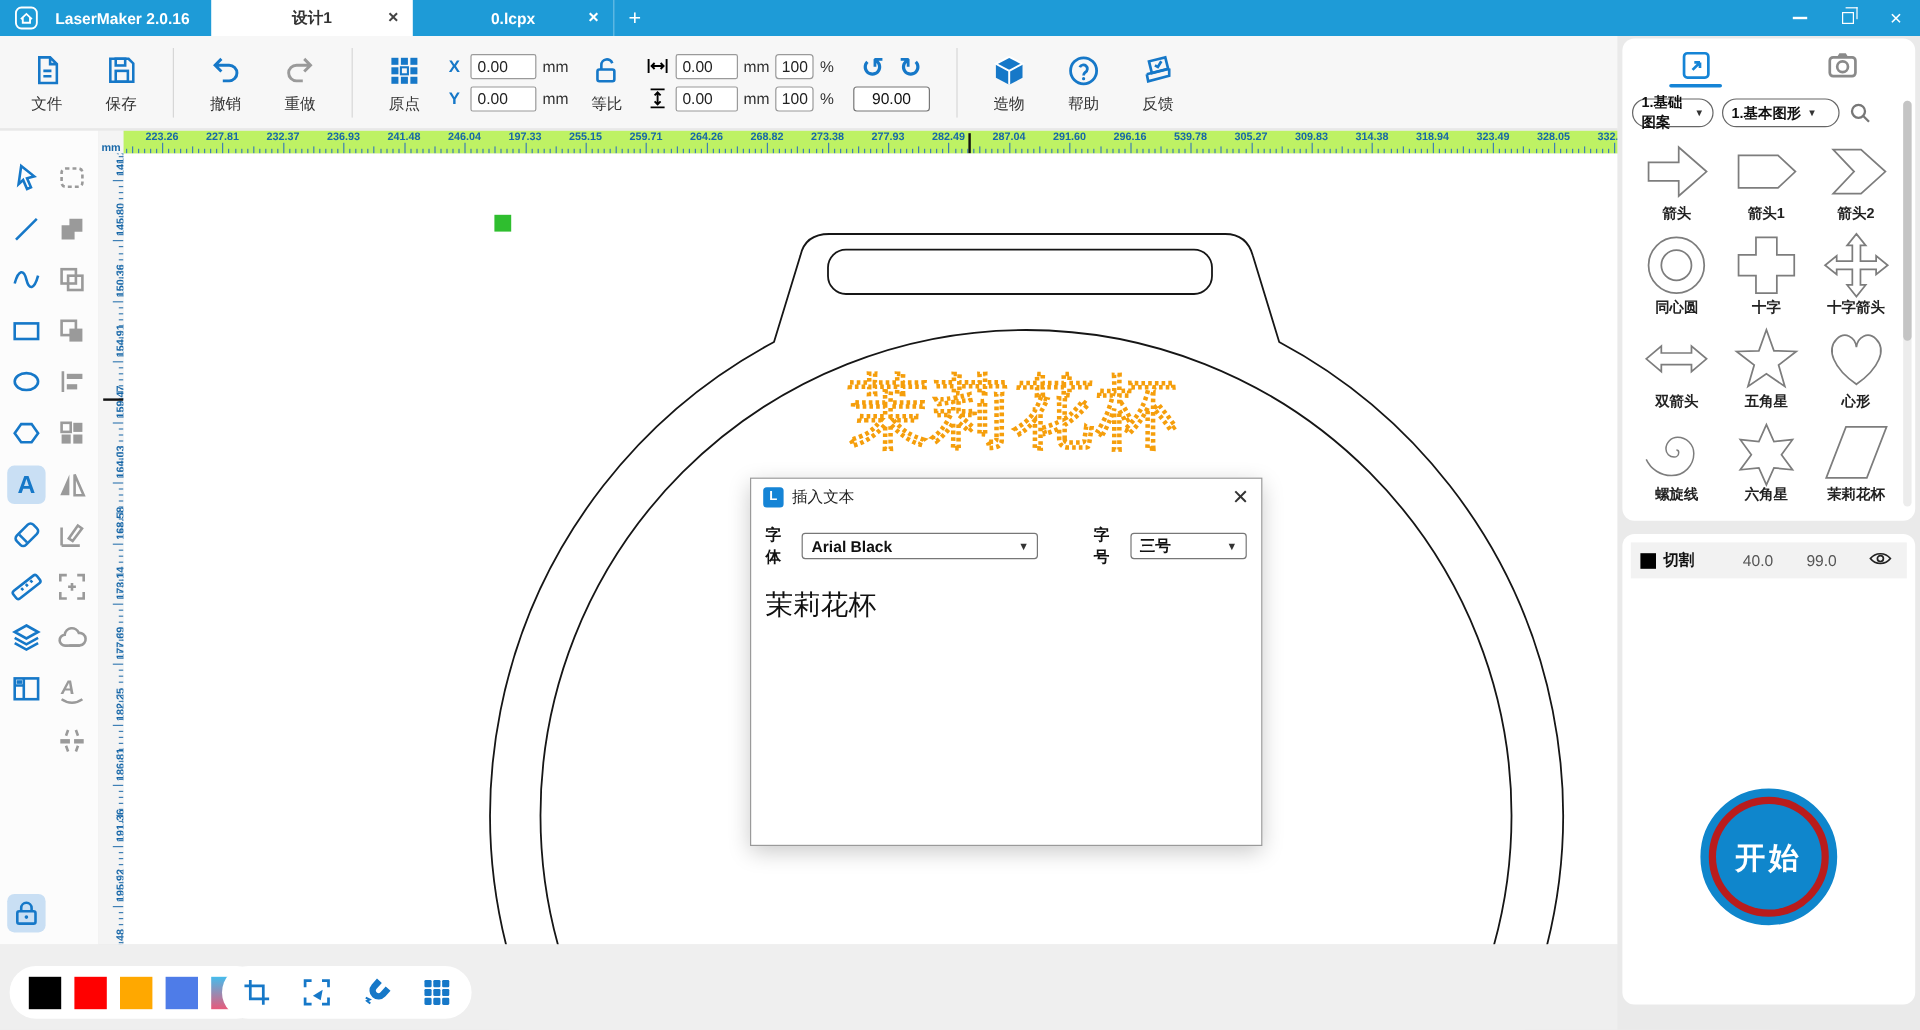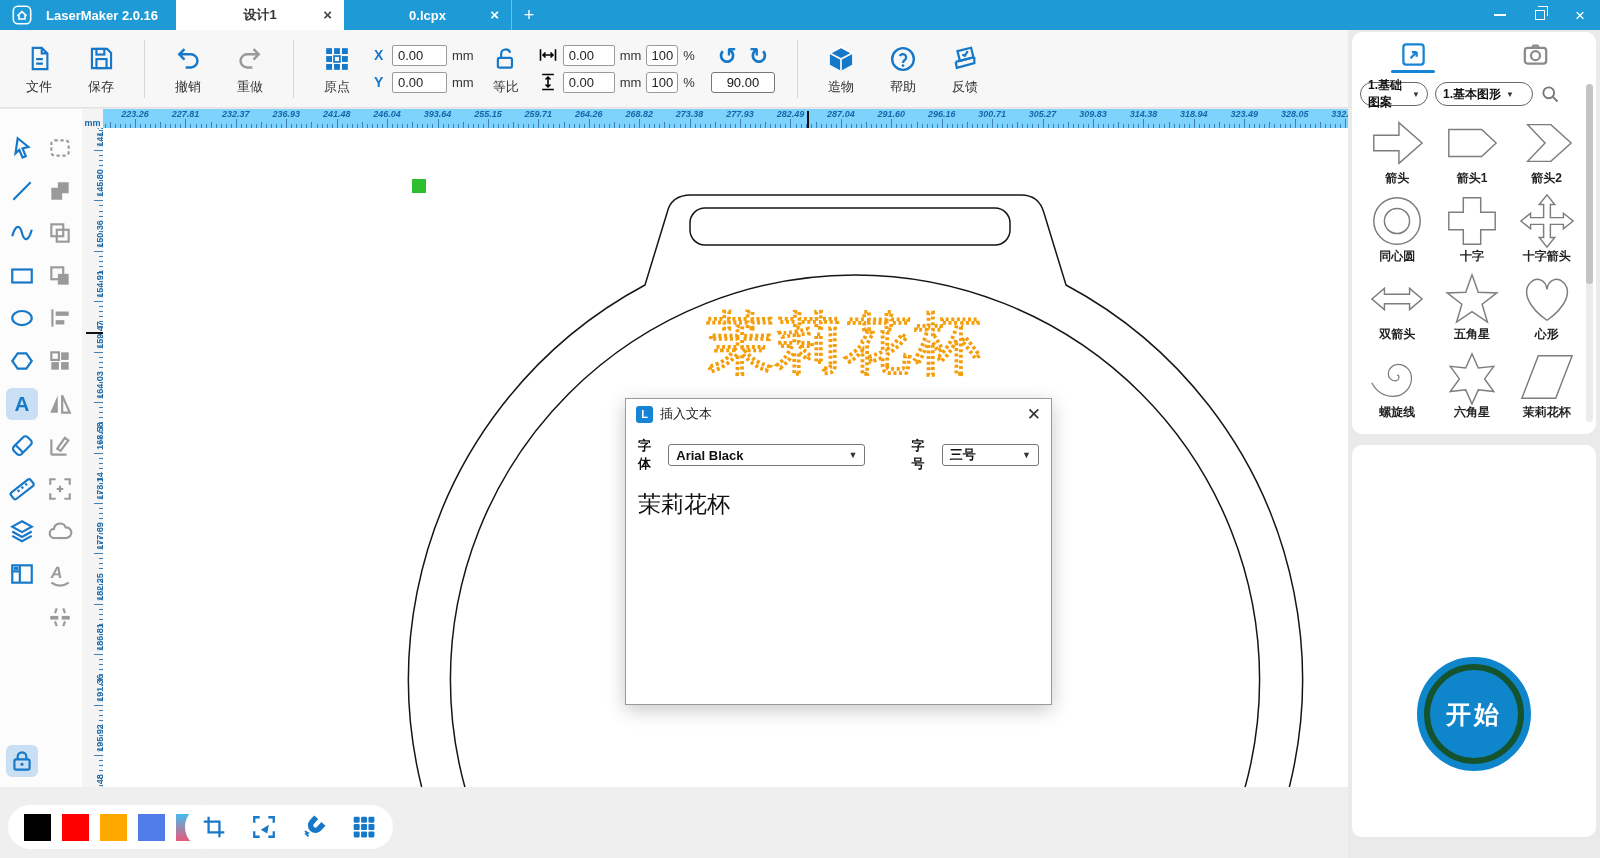--- a/index.html
+++ b/index.html
@@ -50,21 +50,21 @@
   
   .left-tools { position:absolute; left:0; top:109px; width:82px; bottom:71px; background:#fcfcfc; }
   .lt-cell { position:absolute; width:32px; height:32px; display:flex; align-items:center; justify-content:center;
     border-radius:6px; color:#1678C8; }
   .lt-cell.c2 { color:#9a9a9a; }
   .lt-cell.active { background:#C9DFF4; }
 
   
   .ruler-corner { position:absolute; left:82px; top:109px; width:21px; height:19px; background:#f4f4f4;
     font-size:9px; font-weight:bold; color:#1767A8; display:flex; align-items:flex-end; justify-content:center; }
-  .ruler-top { position:absolute; left:103px; top:109px; width:1245px; height:19px; background:#7dd3fc; overflow:hidden;font-style:italic; }
+  .ruler-top { position:absolute; left:103px; top:109px; width:1245px; height:19px; background:#bef264; overflow:hidden; }
   .ruler-left { position:absolute; left:82px; top:128px; width:21px; bottom:71px; background:#f4f4f4; overflow:hidden; }
   .tick-v { position:absolute; bottom:0; width:1px; background:#3E7FB5; }
   .tick-h { position:absolute; right:0; height:1px; background:#3E7FB5; }
   .rlabel { position:absolute; font-size:9px; font-weight:bold; color:#1767A8; }
   .ruler-top .rlabel { top:0; transform:translateX(-50%); }
   .ruler-left .rlabel { left:1px; transform:rotate(-90deg) translateX(50%); transform-origin:center; width:34px; text-align:center; }
   .marker-top { position:absolute; bottom:0; width:1.6px; height:17px; background:#111; }
   .marker-left { position:absolute; right:0; height:1.6px; width:17px; background:#111; }
 
   
@@ -103,21 +103,21 @@
   .proc-row { display:flex; background:#f2f2f2; height:30px; align-items:center; font-size:13px; }
   .pc-name { width:80px; padding-left:8px; display:flex; align-items:center; gap:6px; }
   .pc-speed { width:52px; text-align:center; }
   .pc-power { width:54px; text-align:center; }
   .pc-out { width:44px; text-align:center; }
   .proc-row .pc-speed,.proc-row .pc-power { color:#555; }
   .color-chip { width:13px; height:13px; background:#000; display:inline-block; }
   .row-name { font-weight:bold; color:#111; }
 
   .start-wrap { position:absolute; left:50%; top:212px; transform:translateX(-50%); width:114px; height:114px;
-    border-radius:50%; border:7px solid #0F86CC; background:#14532d; display:flex; align-items:center; justify-content:center; }
+    border-radius:50%; border:7px solid #0F86CC; background:#b91c1c; display:flex; align-items:center; justify-content:center; }
   .start-inner { width:88px; height:88px; border-radius:50%; background:#0F86CC; color:#fff;
     display:flex; align-items:center; justify-content:center; font-size:25px; font-weight:bold; letter-spacing:3px; }
   .conn-row { position:absolute; left:8px; right:8px; bottom:11px; height:26px; display:flex; }
   .conn-status { flex:1; background:#fff; border:1.3px solid #c0c0c0; display:flex; align-items:center;
     justify-content:center; gap:7px; color:#F08300; font-size:13px; font-weight:bold; }
   .conn-switch { width:66px; background:#DCDCDC; display:flex; align-items:center; justify-content:center;
     font-size:13px; font-weight:bold; color:#111; }
 
   
   .dialog { position:absolute; left:625px; top:398px; width:427px; height:307px; background:#fff;
@@ -457,32 +457,32 @@
     </div>
 
   <div class="ruler-corner">mm</div>
   <div class="ruler-top">
       <span class="rlabel" style="left: 32px;">223.26</span>
       <span class="rlabel" style="left: 82.42px;">227.81</span>
       <span class="rlabel" style="left: 132.84px;">232.37</span>
       <span class="rlabel" style="left: 183.26px;">236.93</span>
       <span class="rlabel" style="left: 233.68px;">241.48</span>
       <span class="rlabel" style="left: 284.1px;">246.04</span>
-      <span class="rlabel" style="left: 334.52px;">393.64</span>
+      <span class="rlabel" style="left: 334.52px;">197.33</span>
       <span class="rlabel" style="left: 384.94px;">255.15</span>
       <span class="rlabel" style="left: 435.36px;">259.71</span>
       <span class="rlabel" style="left: 485.78px;">264.26</span>
       <span class="rlabel" style="left: 536.2px;">268.82</span>
       <span class="rlabel" style="left: 586.62px;">273.38</span>
       <span class="rlabel" style="left: 637.04px;">277.93</span>
       <span class="rlabel" style="left: 687.46px;">282.49</span>
       <span class="rlabel" style="left: 737.88px;">287.04</span>
       <span class="rlabel" style="left: 788.3px;">291.60</span>
       <span class="rlabel" style="left: 838.72px;">296.16</span>
-      <span class="rlabel" style="left: 889.14px;">300.71</span>
+      <span class="rlabel" style="left: 889.14px;">539.78</span>
       <span class="rlabel" style="left: 939.56px;">305.27</span>
       <span class="rlabel" style="left: 989.98px;">309.83</span>
       <span class="rlabel" style="left: 1040.4px;">314.38</span>
       <span class="rlabel" style="left: 1090.82px;">318.94</span>
       <span class="rlabel" style="left: 1141.24px;">323.49</span>
       <span class="rlabel" style="left: 1191.66px;">328.05</span>
       <span class="rlabel" style="left: 1242.08px;">332.61</span>
       <div class="tick-v" style="left: 1.748px; height: 4px;"></div>
       <div class="tick-v" style="left: 6.79px; height: 6.5px;"></div>
       <div class="tick-v" style="left: 11.832px; height: 4px;"></div>
@@ -1041,20 +1041,34 @@
             <span class="shape-label">茉莉花杯</span>
           </div>
         </div>
       <div class="vscroll">
           <div class="vthumb"></div>
         </div>
     </div>
 
     <div class="card process">
       <div class="proc-table">
+        <div id="proc-rows">
+            <div class="proc-row">
+              <span class="pc-name">
+                <span class="color-chip" style="background:#000000"></span>
+                <span class="row-name">切割</span>
+              </span>
+              <span class="pc-speed">40.0</span>
+              <span class="pc-power">99.0</span>
+              <span class="pc-out"><svg width="20" height="15" viewBox="0 0 24 16" fill="none" stroke="#222" stroke-width="1.7">
+                  <path d="M2,8 C7,1.5 17,1.5 22,8 C17,14.5 7,14.5 2,8 Z"></path>
+                  <circle cx="12" cy="8" r="3"></circle>
+                </svg></span>
+            </div>
+          </div>
       </div>
       <div class="start-wrap">
         <div class="start-inner">开始</div>
       </div>
     </div>
   </div>
 
   <div class="dialog">
     <div class="dlg-title">
       <span class="dlg-logo">L</span>

